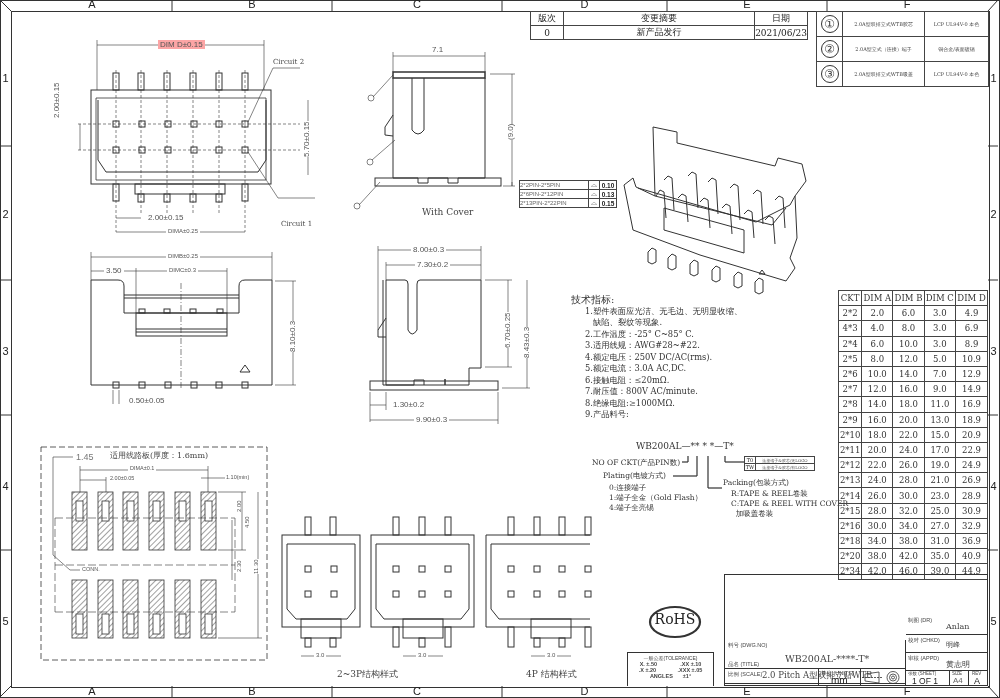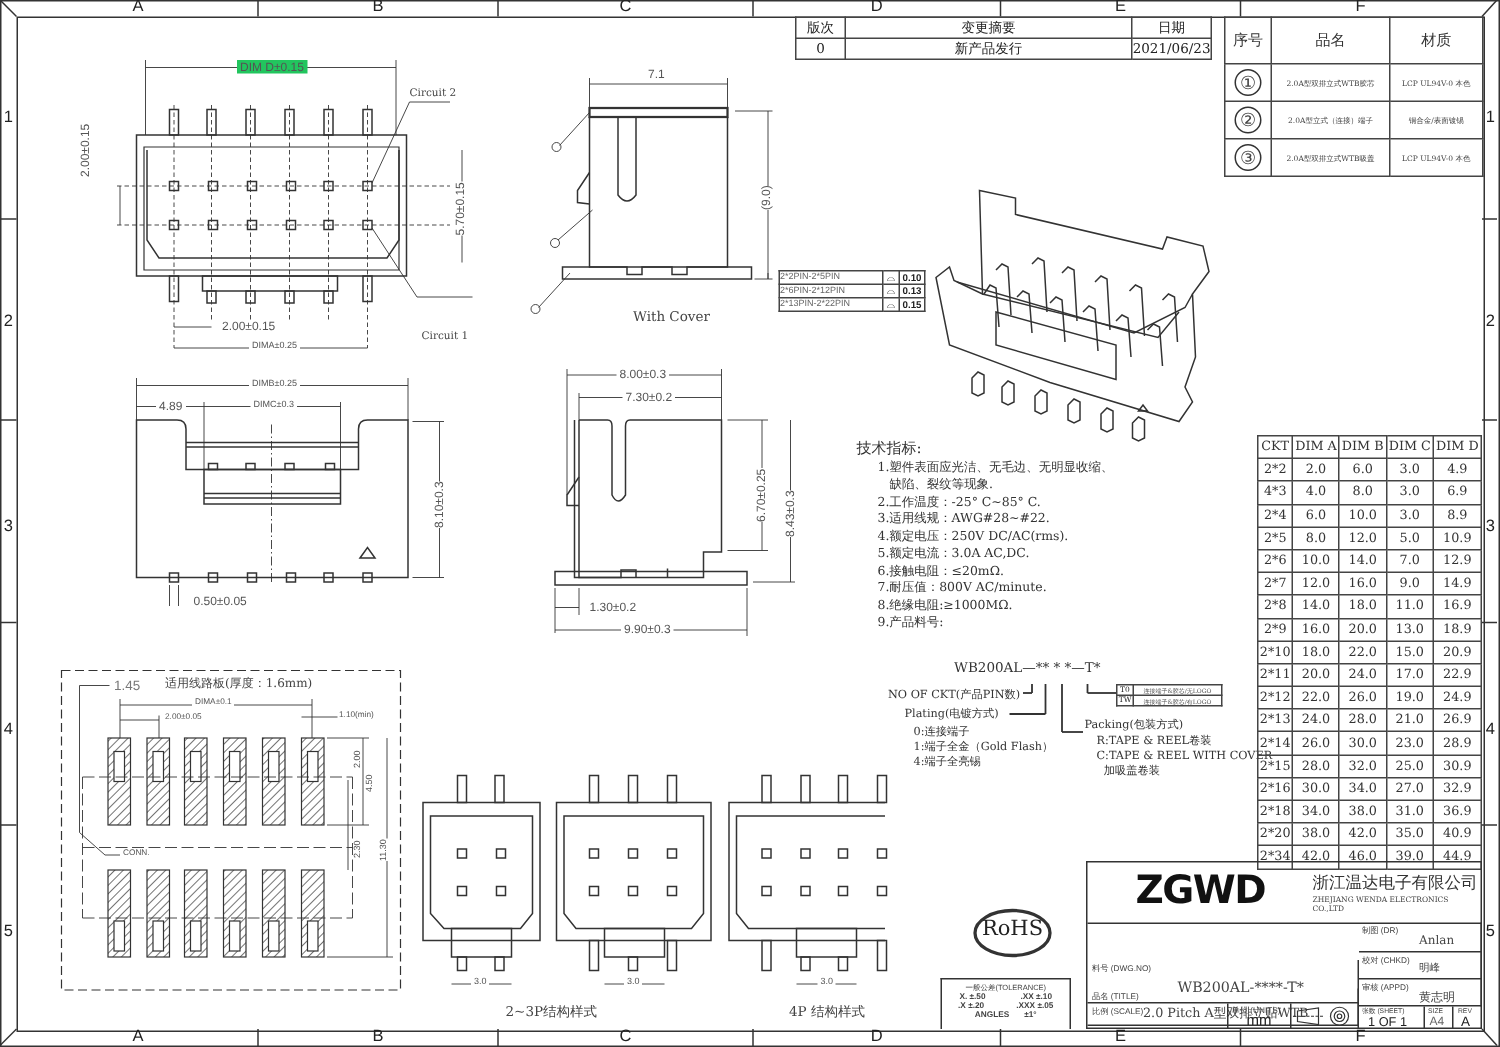--- a/index.html
+++ b/index.html
@@ -400,44 +400,39 @@
   <tr>
     <td>0</td>
     <td>新产品发行</td>
     <td>2021/06/23</td>
   </tr>
 </tbody>
   </table>
 
 <table class="t parts abs" style="left:816px;top:11px;width:173px;">
   <tbody>
-      <tr class="hd">
-    <td style="width:30px">序号</td>
-    <td style="width:78px">品名</td>
-    <td>材质</td>
-  </tr>
   <tr>
     <td><span class="circ">①</span></td>
     <td>2.0A型双排立式WTB胶芯</td>
     <td>LCP UL94V-0 本色</td>
   </tr>
   <tr>
     <td><span class="circ">②</span></td>
     <td>2.0A型立式（连接）端子</td>
     <td>铜合金/表面镀锡</td>
   </tr>
   <tr>
     <td><span class="circ">③</span></td>
     <td>2.0A型双排立式WTB吸盖</td>
     <td>LCP UL94V-0 本色</td>
   </tr>
 </tbody>
   </table>
 
-<div class="abs lbl" style="left:158px;top:40px;background:#22c55e;padding:0 2px;">DIM D±0.15</div>
+<div class="abs lbl" style="left:158px;top:40px;background:#fca5a5;padding:0 2px;">DIM D±0.15</div>
 <div class="abs lblc" style="left:273px;top:58px;">Circuit 2</div>
 <div class="abs lblc" style="left:281px;top:193px;margin-top:27px;">Circuit 1</div>
 <div class="abs lbl" style="left:52px;top:100px;transform:rotate(-90deg);transform-origin:left top;top:118px;">2.00±0.15</div>
 <div class="abs lbl" style="left:302px;top:157px;transform:rotate(-90deg);transform-origin:left top;background:#fff;">5.70±0.15</div>
 <div class="abs lbl" style="left:148px;top:213px;">2.00±0.15</div>
 <div class="abs lbl" style="left:166px;top:228px;font-size:6px;background:#fff;padding:0 2px;">DIMA±0.25</div>
 
 <div class="abs lbl" style="left:432px;top:45px;">7.1</div>
 <div class="abs lbl" style="left:506px;top:140px;transform:rotate(-90deg);transform-origin:left top;background:#fff;">(9.0)</div>
 <div class="abs lblc" style="left:422px;top:207px;font-size:9px;">With Cover</div>
@@ -455,21 +450,21 @@
       </tr>
   <tr>
         <td style="font-size:6px;color:#666;text-align:left;height:8px;">2*13PIN-2*22PIN</td>
         <td style="font-size:7px;">⌓</td>
         <td style="font-size:6.5px;font-weight:bold;">0.15</td>
       </tr>
 </tbody>
   </table>
 
 <div class="abs lbl" style="left:166px;top:253px;font-size:6px;background:#fff;padding:0 2px;">DIMB±0.25</div>
-<div class="abs lbl" style="left:104px;top:266px;background:#fff;padding:0 2px;">4.89</div>
+<div class="abs lbl" style="left:104px;top:266px;background:#fff;padding:0 2px;">3.50</div>
 <div class="abs lbl" style="left:167px;top:267px;font-size:6px;background:#fff;padding:0 2px;">DIMC±0.3</div>
 <div class="abs lbl" style="left:288px;top:352px;transform:rotate(-90deg);transform-origin:left top;background:#fff;">8.10±0.3</div>
 <div class="abs lbl" style="left:129px;top:396px;">0.50±0.05</div>
 
 <div class="abs lbl" style="left:411px;top:245px;background:#fff;padding:0 2px;">8.00±0.3</div>
 <div class="abs lbl" style="left:415px;top:260px;background:#fff;padding:0 2px;">7.30±0.2</div>
 <div class="abs lbl" style="left:503px;top:348px;transform:rotate(-90deg);transform-origin:left top;background:#fff;">6.70±0.25</div>
 <div class="abs lbl" style="left:522px;top:358px;transform:rotate(-90deg);transform-origin:left top;background:#fff;">8.43±0.3</div>
 <div class="abs lbl" style="left:393px;top:400px;">1.30±0.2</div>
 <div class="abs lbl" style="left:414px;top:415px;background:#fff;padding:0 2px;">9.90±0.3</div>
@@ -684,25 +679,20 @@
       <span>.X ±.20</span>
       <span>.XXX ±.05</span>
     </div>
   <div class="tiny" style="display:flex;justify-content:center;gap:10px;font-weight:bold;">
       <span>ANGLES</span>
       <span>±1°</span>
     </div>
 </div>
 
 <div class="abs" style="left:724px;top:574px;width:264px;height:112px;border:1px solid #333;box-sizing:border-box;">
-  <div style="position:absolute;left:0;top:0;width:263px;height:40px;border-bottom:1px solid #333;">
-    <div style="position:absolute;left:32px;top:4px;font-family:'DejaVu Sans',sans-serif;font-weight:bold;font-size:26px;letter-spacing:-1px;color:#111;">ZGWD</div>
-    <div style="position:absolute;left:150px;top:6px;font-size:11px;color:#333;">浙江温达电子有限公司</div>
-    <div style="position:absolute;left:150px;top:22px;font-size:5px;color:#444;">ZHEJIANG WENDA ELECTRONICS CO.,LTD</div>
-  </div>
 
   <div class="tb-cell" style="left:0;top:40px;width:181px;height:25px;margin-top:44px;">
     <div class="tiny" style="position:absolute;left:3px;top:2px;">品名 (TITLE)</div>
     <div class="val" style="position:absolute;left:37px;top:11px;font-size:8.5px;">2.0 Pitch A型双排立贴WTB</div>
   </div>
   <div class="tb-cell" style="left:0;top:65px;width:181px;height:29px;">
     <div class="tiny" style="position:absolute;left:3px;top:2px;">料号 (DWG.NO)</div>
     <div class="val" style="position:absolute;left:60px;top:13px;font-size:9.5px;">WB200AL-****-T*</div>
   </div>
   <div class="tb-cell" style="left:0;top:94px;width:94px;height:17px;border-bottom:none;">

